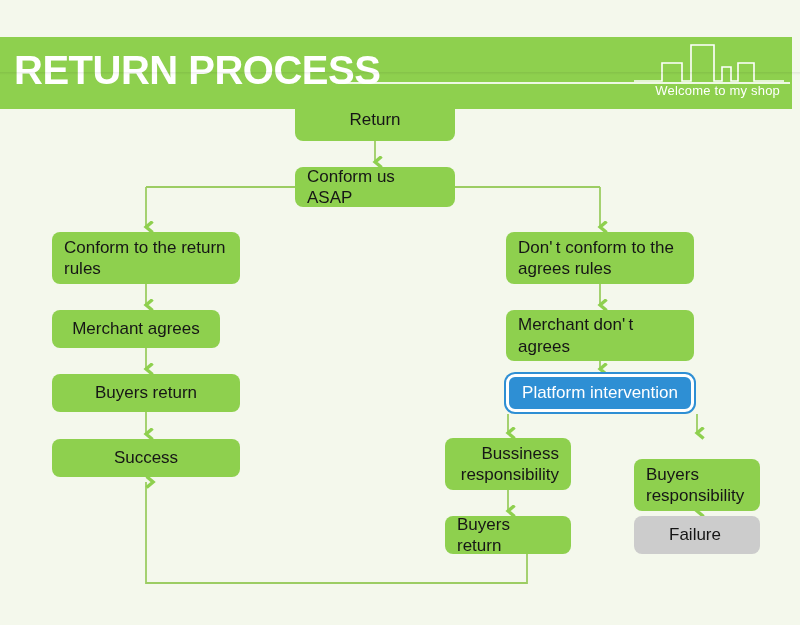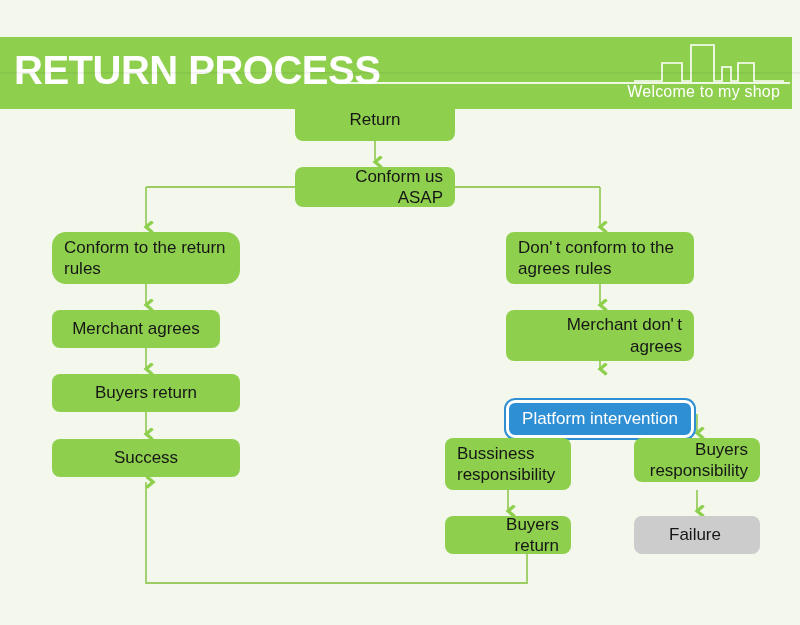--- a/index.html
+++ b/index.html
@@ -56,21 +56,21 @@
     position: absolute;
     right: 8px;
     top: 4px;
     width: 150px;
     height: 42px;
   }
   #welcome {
     position: absolute;
     right: 12px;
     top: 46px;
-    font-size: 16px;
+    font-size: 13px;
     color: #ffffff;
     letter-spacing: 0.2px;
     white-space: nowrap;
   }
   #header-shadow {
     position: absolute;
     left: 0; top: 72px;
     width: 800px; height: 3px;
     background: linear-gradient(to bottom, rgba(0,0,0,0.07), rgba(0,0,0,0));
   }
@@ -90,21 +90,21 @@
     box-sizing: border-box;
     border-radius: 8px;
     display: flex;
     align-items: center;
     font-size: 17px;
     color: #1a1a1a;
     line-height: 1.25;
     padding: 0 12px;
     background: #8ed04e;
   }
-  .node.center { justify-content: center; text-align: right; }
+  .node.center { justify-content: center; text-align: left; }
   .node.left   { justify-content: flex-start; text-align: left; }
 
   .node.green  { background: #8ed04e; color: #161616; }
   .node.grey   { background: #cccccc; color: #161616; }
   .node.blue   {
     background: #2e8fd4;
     color: #ffffff;
     border: 3px solid #ffffff;
     box-shadow: 0 0 0 2px #2e8fd4;
     border-radius: 9px;
@@ -168,45 +168,45 @@
     </g>
   </svg>
 
   <div id="nodes">
       <div class="node green center" style="left: 295px; top: 99px; width: 160px; height: 42px;">
         <span>Return</span>
       </div>
       <div class="node green center" style="left: 295px; top: 167px; width: 160px; height: 40px;">
         <span>Conform us ASAP</span>
       </div>
-      <div class="node green left" style="left: 52px; top: 232px; width: 188px; height: 52px; border-radius: 14px;">
+      <div class="node green left" style="left: 52px; top: 232px; width: 188px; height: 52px;">
         <span>Conform to the return rules</span>
       </div>
       <div class="node green center" style="left: 52px; top: 310px; width: 168px; height: 38px;">
         <span>Merchant agrees</span>
       </div>
       <div class="node green center" style="left: 52px; top: 374px; width: 188px; height: 38px;">
         <span>Buyers return</span>
       </div>
       <div class="node green center" style="left: 52px; top: 439px; width: 188px; height: 38px;">
         <span>Success</span>
       </div>
       <div class="node green left" style="left: 506px; top: 232px; width: 188px; height: 52px;">
         <span>Don' t conform to the agrees rules</span>
       </div>
       <div class="node green center" style="left: 506px; top: 310px; width: 188px; height: 51px;">
         <span>Merchant don' t agrees</span>
       </div>
-      <div class="node blue center" style="left: 506px; top: 374px; width: 188px; height: 38px; margin-top: 26px;">
+      <div class="node blue center" style="left: 506px; top: 374px; width: 188px; height: 38px;">
         <span>Platform intervention</span>
       </div>
-      <div class="node green left" style="left: 445px; top: 438px; width: 126px; height: 52px;">
+      <div class="node green left" style="left: 445px; top: 438px; width: 126px; height: 52px; text-align: right;">
         <span>Bussiness responsibility</span>
       </div>
-      <div class="node green center" style="left: 634px; top: 438px; width: 126px; height: 44px;">
+      <div class="node green center" style="left: 634px; top: 459px; width: 126px; height: 52px;">
         <span>Buyers responsibility</span>
       </div>
       <div class="node green center" style="left: 445px; top: 516px; width: 126px; height: 38px;">
         <span>Buyers return</span>
       </div>
       <div class="node grey center" style="left: 634px; top: 516px; width: 126px; height: 38px; padding-left: 8px;">
         <span>Failure</span>
       </div>
     </div>
 

